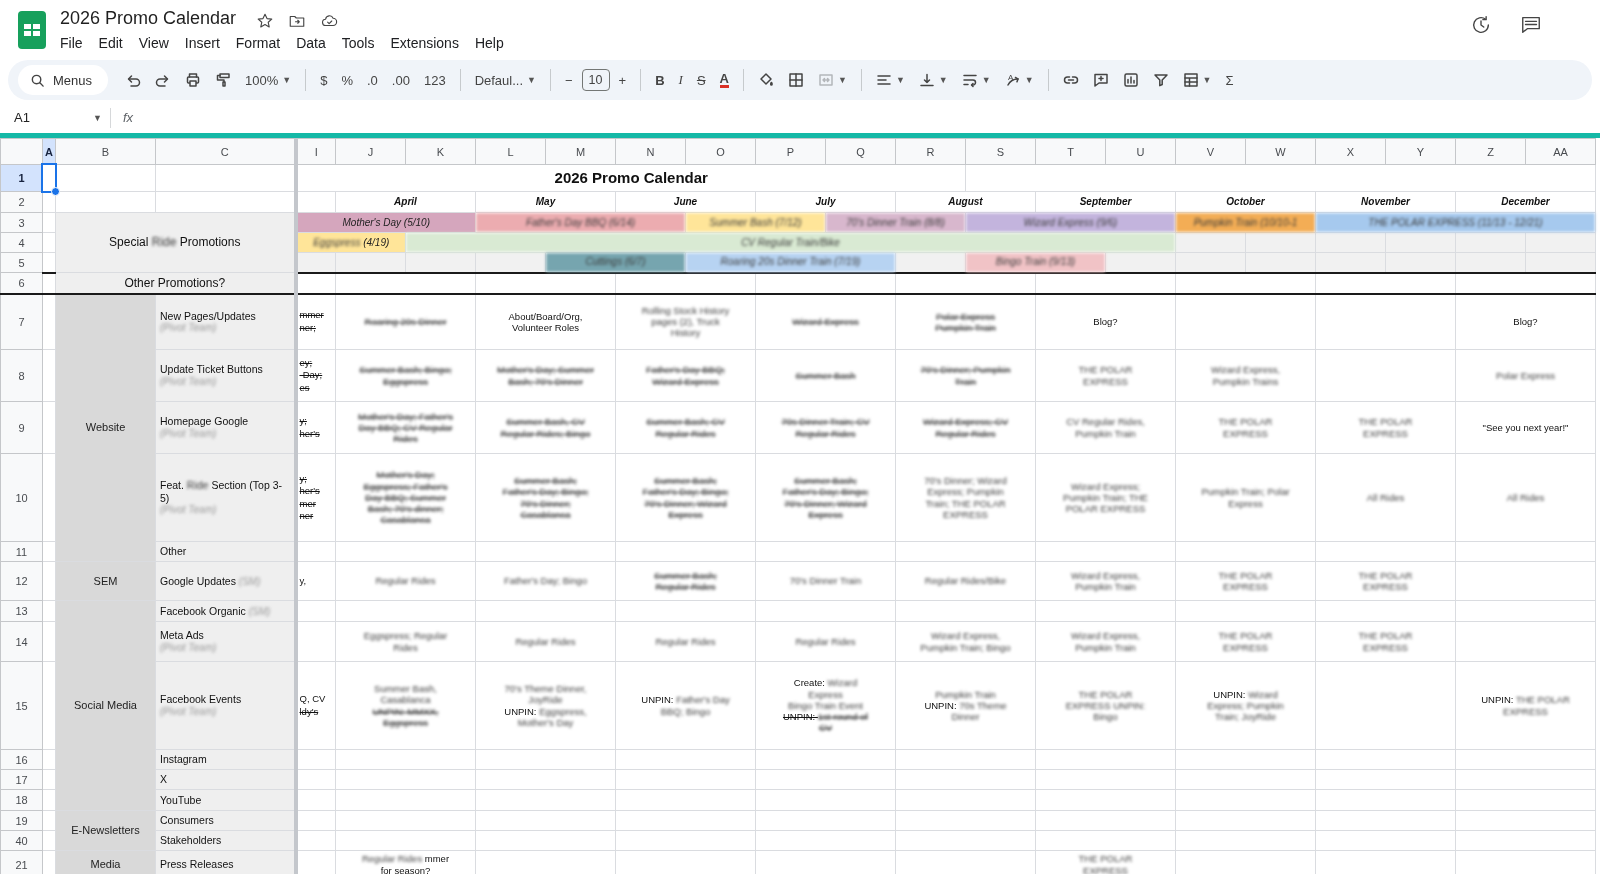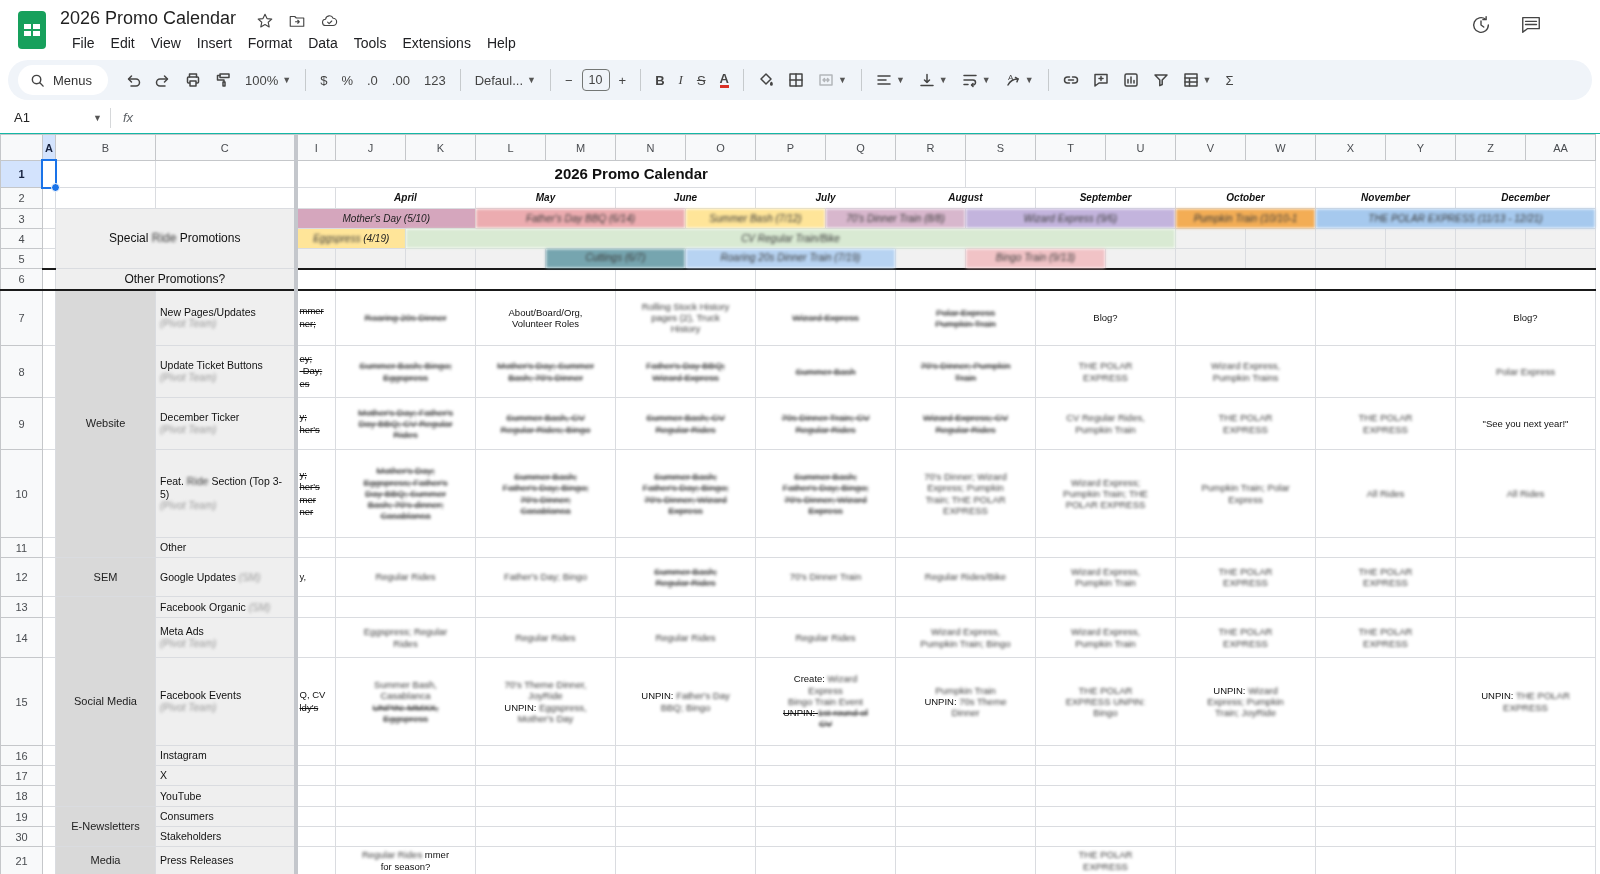--- a/index.html
+++ b/index.html
@@ -9,39 +9,39 @@
   
   .titlebar{position:relative;height:60px;background:#fff;}
   .gicon{position:absolute;left:18px;top:11px;width:28px;height:38px;background:#17a05c;border-radius:4px;}
   .gicon .grid{position:absolute;left:6px;top:13px;width:16px;height:12px;background:#fff;
     background-image:linear-gradient(#17a05c,#17a05c),linear-gradient(#17a05c,#17a05c);
     background-size:2px 100%,100% 2px;background-position:7px 0,0 5px;background-repeat:no-repeat;}
   .doctitle{position:absolute;left:60px;top:8px;font-size:18px;color:#1f1f1f;}
   .tstar{position:absolute;left:256px;top:12px}
   .tfolder{position:absolute;left:288px;top:12px}
   .tcloud{position:absolute;left:320px;top:12px}
-  .menus{position:absolute;left:64px;top:32px;display:flex;}
+  .menus{position:absolute;left:52px;top:32px;display:flex;}
   .menus span{font-size:14px;color:#202124;padding:3px 8px;border-radius:4px;cursor:default;}
   .tb-right{position:absolute;right:58px;top:14px;display:flex;gap:28px;}
   
   .toolbar{height:40px;margin:0 8px 2px 8px;background:#f0f4f9;border-radius:22px;
     display:flex;align-items:center;padding:0 10px;gap:4px;font-size:13px;color:#444;}
   .tbtn{display:flex;align-items:center;gap:3px;padding:4px 5px;border-radius:4px;}
   .sep{width:1px;height:22px;background:#c6cacd;margin:0 5px;}
   .searchpill{display:flex;align-items:center;gap:8px;background:#fff;border-radius:18px;height:30px;
     padding:0 16px 0 12px;margin-right:8px;color:#333;}
   .fsize{border:1px solid #747775;border-radius:4px;width:26px;height:20px;display:flex;align-items:center;
     justify-content:center;font-size:12.5px;background:transparent;}
   .bold{font-weight:bold}.ital{font-style:italic}
   .strikeg{text-decoration:line-through}
   .tcolor{border-bottom:3px solid #d93025;line-height:13px;padding-bottom:0px;font-weight:bold;}
   .caret{font-size:9px;color:#555;margin-left:1px}
   .gray .ico{stroke:#b3b6ba}.gray{color:#b3b6ba}
   
-  .fbar{height:31px;border-bottom:1px solid #14b8a6;display:flex;align-items:center;background:#fff;}
+  .fbar{height:31px;border-bottom:5px solid #14b8a6;display:flex;align-items:center;background:#fff;}
   .nbox{width:88px;display:flex;align-items:center;justify-content:space-between;padding:0 8px 0 14px;font-size:13px;color:#222;}
   .fsep{width:1px;height:20px;background:#d6d8da;}
   .fx{font-style:italic;font-size:13px;color:#5f6368;margin-left:12px;}
   
   .grid{position:relative;height:740px;overflow:hidden;background:#fff;}
   table{border-collapse:collapse;table-layout:fixed;width:1595px;}
   th,td{border:1px solid #dadce0;padding:0;overflow:hidden;vertical-align:middle;}
   th{background:#f8f9fa;border-color:#c5c7ca;font-weight:normal;font-size:11px;color:#494c50;text-align:center;}
   th.hl{background:#d3e3fd;color:#17233f;font-weight:bold;}
   td{font-size:9.5px;line-height:1.18;text-align:center;white-space:pre-line;color:#111;}
@@ -459,21 +459,21 @@
   <td class="mc bl" colspan="2">Wizard Express,
 Pumpkin Trains</td>
   <td class="mc" colspan="2"></td>
   <td class="mc bl" colspan="2">Polar Express</td>
 </tr>
 
 <tr style="height:52px">
   <th>9</th>
   <td class="ca"></td>
   <td class="lbl frz">
-            <div>December Ticker</div>
+            <div>Homepage Google</div>
             <div class="sub">(Pivot Team)</div>
           </td>
   <td class="il ic st">y;
 her's</td>
   <td class="mc bl st" colspan="2">Mother's Day; Father's
 Day BBQ; CV Regular
 Rides</td>
   <td class="mc bl st" colspan="2">Summer Bash, CV
 Regular Rides; Bingo</td>
   <td class="mc bl st" colspan="2">Summer Bash; CV
@@ -698,21 +698,21 @@
           <td class="mc" colspan="2"></td>
           <td class="mc" colspan="2"></td>
           <td class="mc" colspan="2"></td>
   <td class="mc" colspan="2"></td>
           <td class="mc" colspan="2"></td>
           <td class="mc" colspan="2"></td>
           <td class="mc" colspan="2"></td>
           <td class="mc" colspan="2"></td>
 </tr>
 <tr style="height:20px">
-  <th>30</th>
+  <th>40</th>
   <td class="ca"></td>
   <td class="lbl frz">Stakeholders</td>
   <td class="il"></td>
   <td class="mc" colspan="2"></td>
           <td class="mc" colspan="2"></td>
           <td class="mc" colspan="2"></td>
           <td class="mc" colspan="2"></td>
   <td class="mc" colspan="2"></td>
           <td class="mc" colspan="2"></td>
           <td class="mc" colspan="2"></td>

